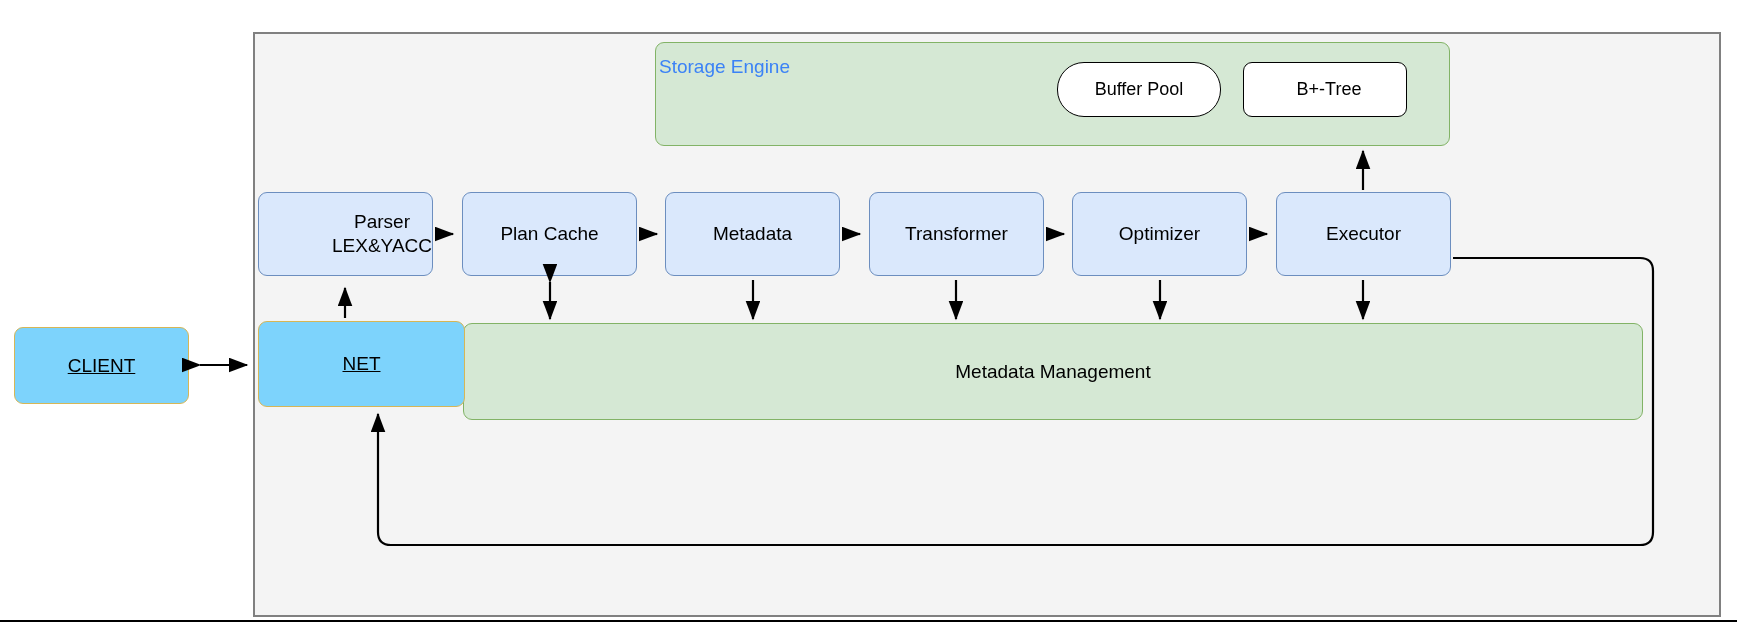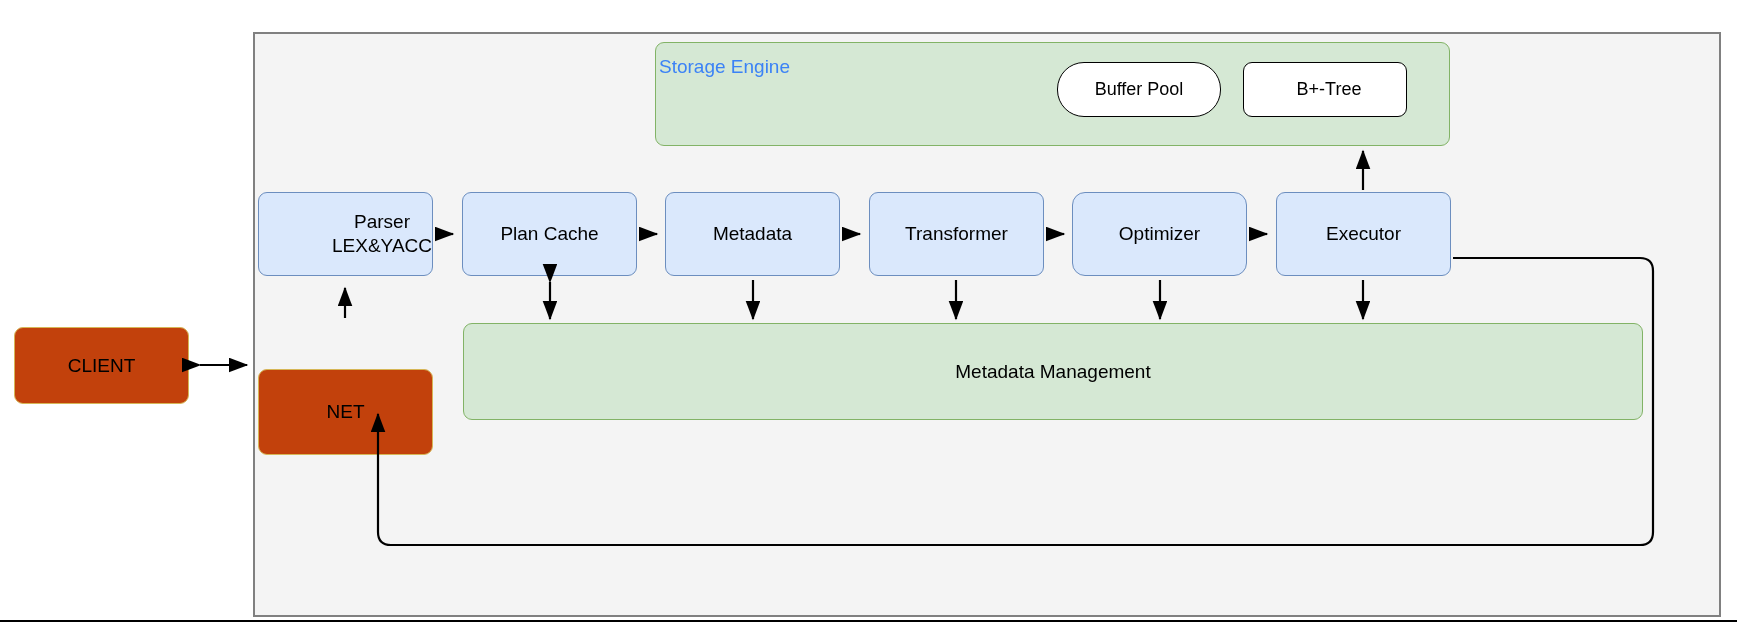--- a/index.html
+++ b/index.html
@@ -24,21 +24,21 @@
     position:absolute;
   }
   .panel-title{
     position:absolute;font-size:19px;color:#3b82f6;white-space:nowrap;
   }
 
   .box-blue{
     background:#dae8fc;border:1.5px solid #6c8ebf;color:#000;font-size:19px;
   }
   .box-yellow{
-    background:#c2410c;border:1.5px solid #d6b656;color:#000;font-size:19px;
+    background:#7dd3fc;border:1.5px solid #d6b656;color:#000;font-size:19px;text-decoration:underline;
   }
   .box-white{
     background:#ffffff;border:1.8px solid #000000;color:#000;font-size:18px;border-radius:9px;
   }
   .bottom-rule{
     position:absolute;left:0;top:620px;width:1737px;height:0;border-top:2px solid #000;
   }
   .two-line{white-space:pre-line;justify-content:flex-end;}
 </style>
 </head>
@@ -64,35 +64,35 @@
   </div>
   <div class="node box-blue rounded" style="left:462px;top:192px;width:175px;height:84px;">
     <span>Plan Cache</span>
   </div>
   <div class="node box-blue rounded" style="left:665px;top:192px;width:175px;height:84px;">
     <span>Metadata</span>
   </div>
   <div class="node box-blue rounded" style="left:869px;top:192px;width:175px;height:84px;">
     <span>Transformer</span>
   </div>
-  <div class="node box-blue rounded" style="left:1072px;top:192px;width:175px;height:84px;border-radius:13px;">
+  <div class="node box-blue rounded" style="left:1072px;top:192px;width:175px;height:84px;">
     <span>Optimizer</span>
   </div>
   <div class="node box-blue rounded" style="left:1276px;top:192px;width:175px;height:84px;">
     <span>Executor</span>
   </div>
 
   <div class="panel-green node" style="left:463px;top:323px;width:1180px;height:97px;font-size:19px;">
     <span>Metadata Management</span>
   </div>
 
   <div class="node box-yellow rounded" style="left:14px;top:327px;width:175px;height:77px;">
     <span>CLIENT</span>
   </div>
-  <div class="node box-yellow rounded" style="left:258px;top:321px;width:175px;height:86px;margin-top:48px;">
+  <div class="node box-yellow rounded" style="left:258px;top:321px;width:207px;height:86px;">
     <span>NET</span>
   </div>
 
   <svg class="layer" viewBox="0 0 1737 633">
     <defs>
       <marker id="ah" markerWidth="10" markerHeight="10" refX="8.4" refY="3.4" orient="auto" markerUnits="strokeWidth">
         <path d="M0,0 L9,3.4 L0,6.8 z" fill="#000"></path>
       </marker>
       <marker id="ahs" markerWidth="10" markerHeight="10" refX="8.4" refY="3.4" orient="auto" markerUnits="strokeWidth">
         <path d="M0,0 L9,3.4 L0,6.8 z" fill="#000"></path>

